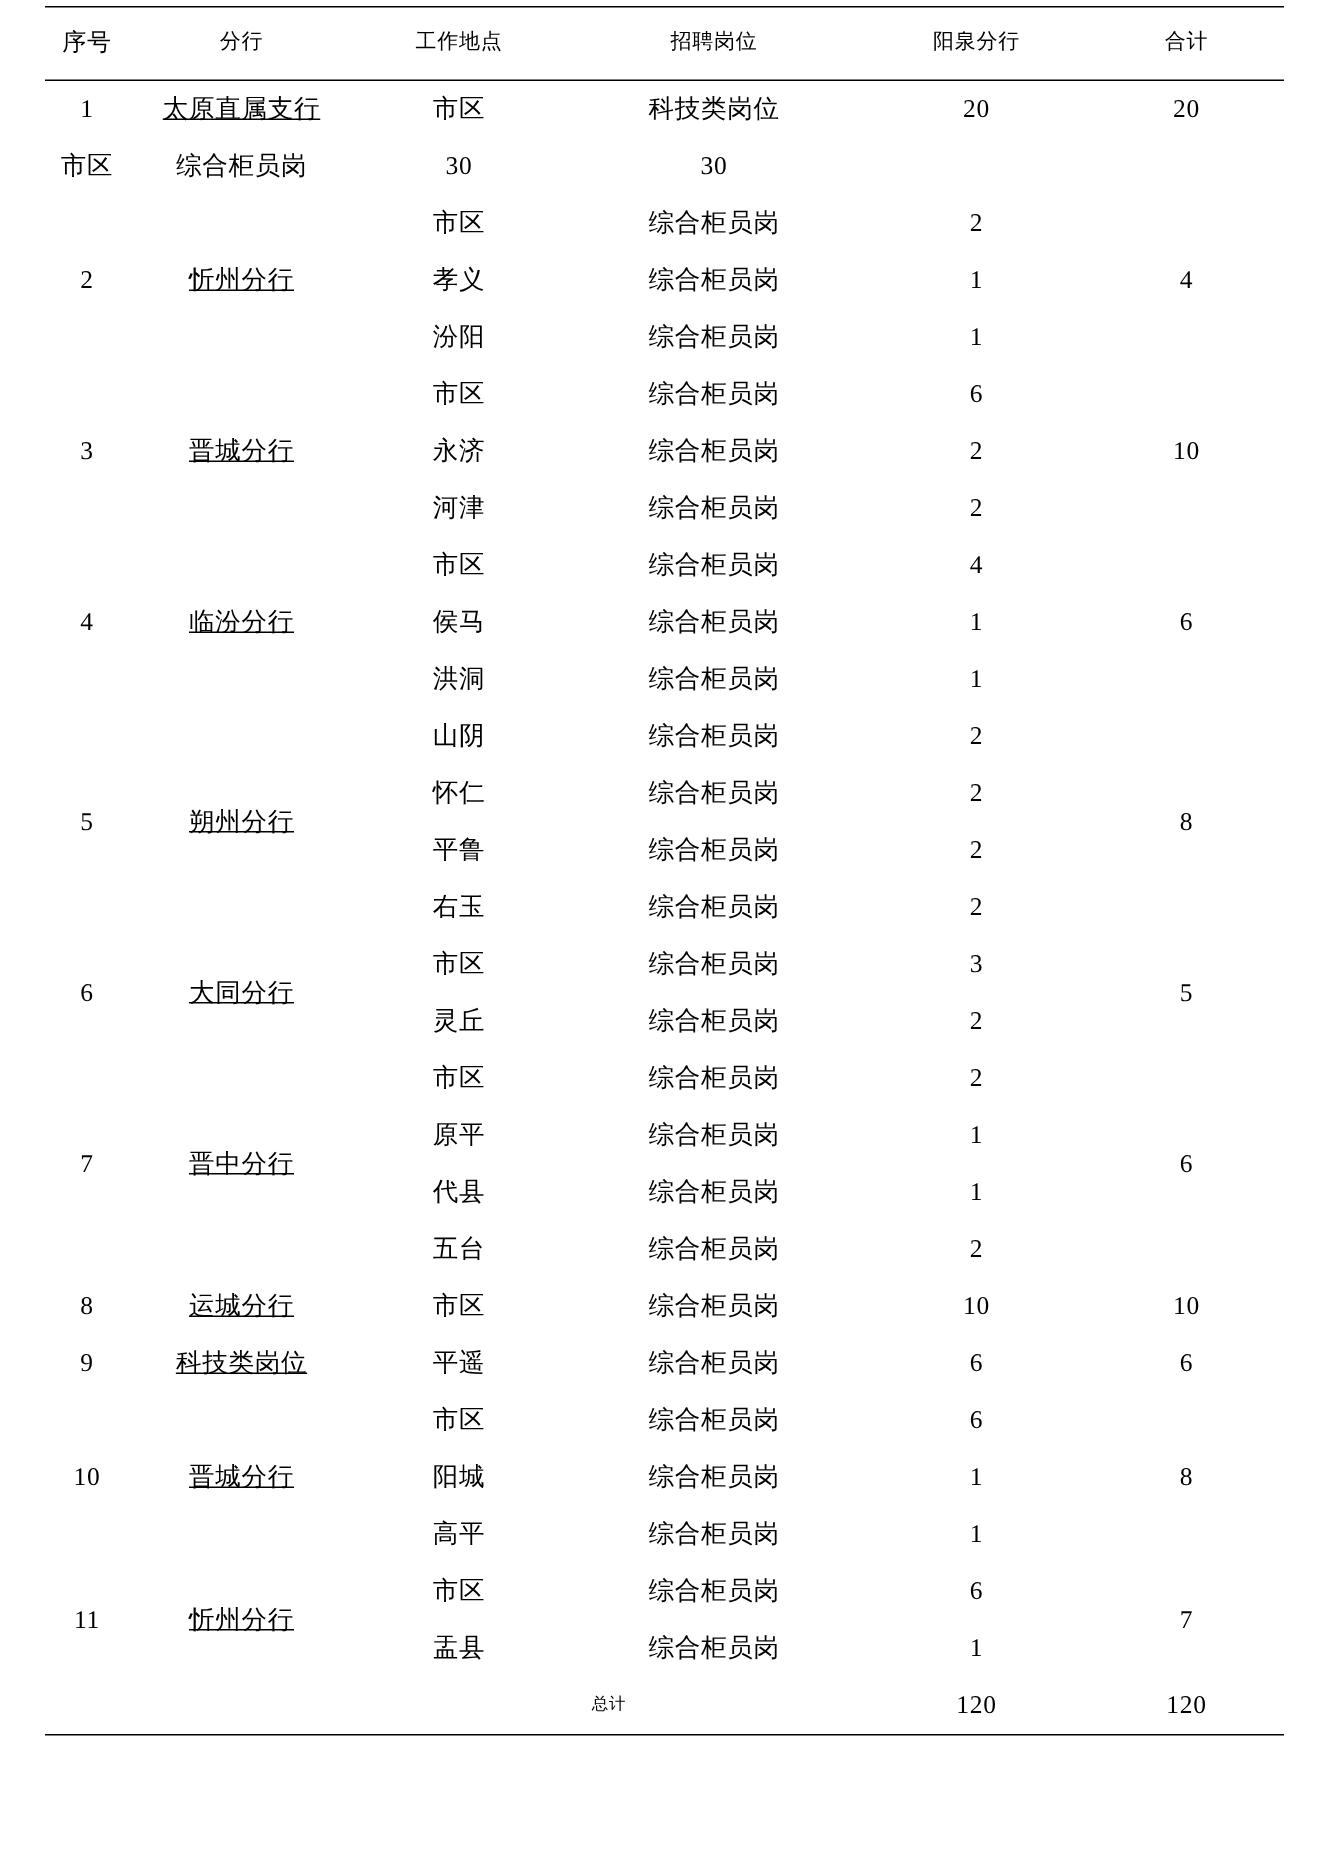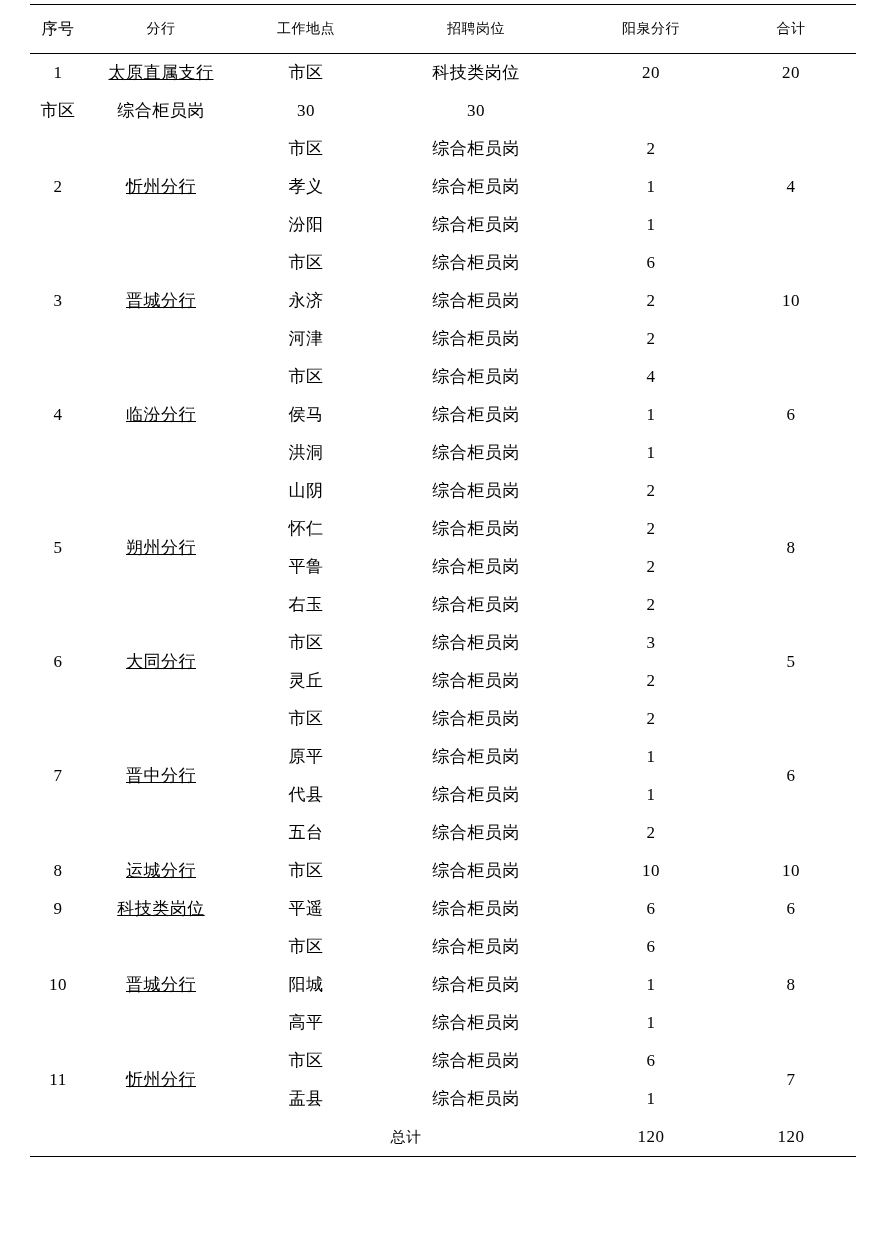--- a/index.html
+++ b/index.html
@@ -51,21 +51,21 @@
     border-bottom: 1.4px solid #000;
   }
   table.recruit thead th.hdr-no {
     line-height: 1.05;
     font-size: 16px;
   }
   table.recruit tbody tr.last-row td {
     border-bottom: 1.4px solid #000;
   }
   table.recruit tbody td.total-label {
-    font-size: 15px;
+    font-size: 11px;
   }
   .two-line { line-height: 1.15; text-decoration: underline; }
 </style>
 </head>
 <body>
 
 <div class="sheet">
   <table class="recruit">
     <colgroup>
       <col class="c-no">

